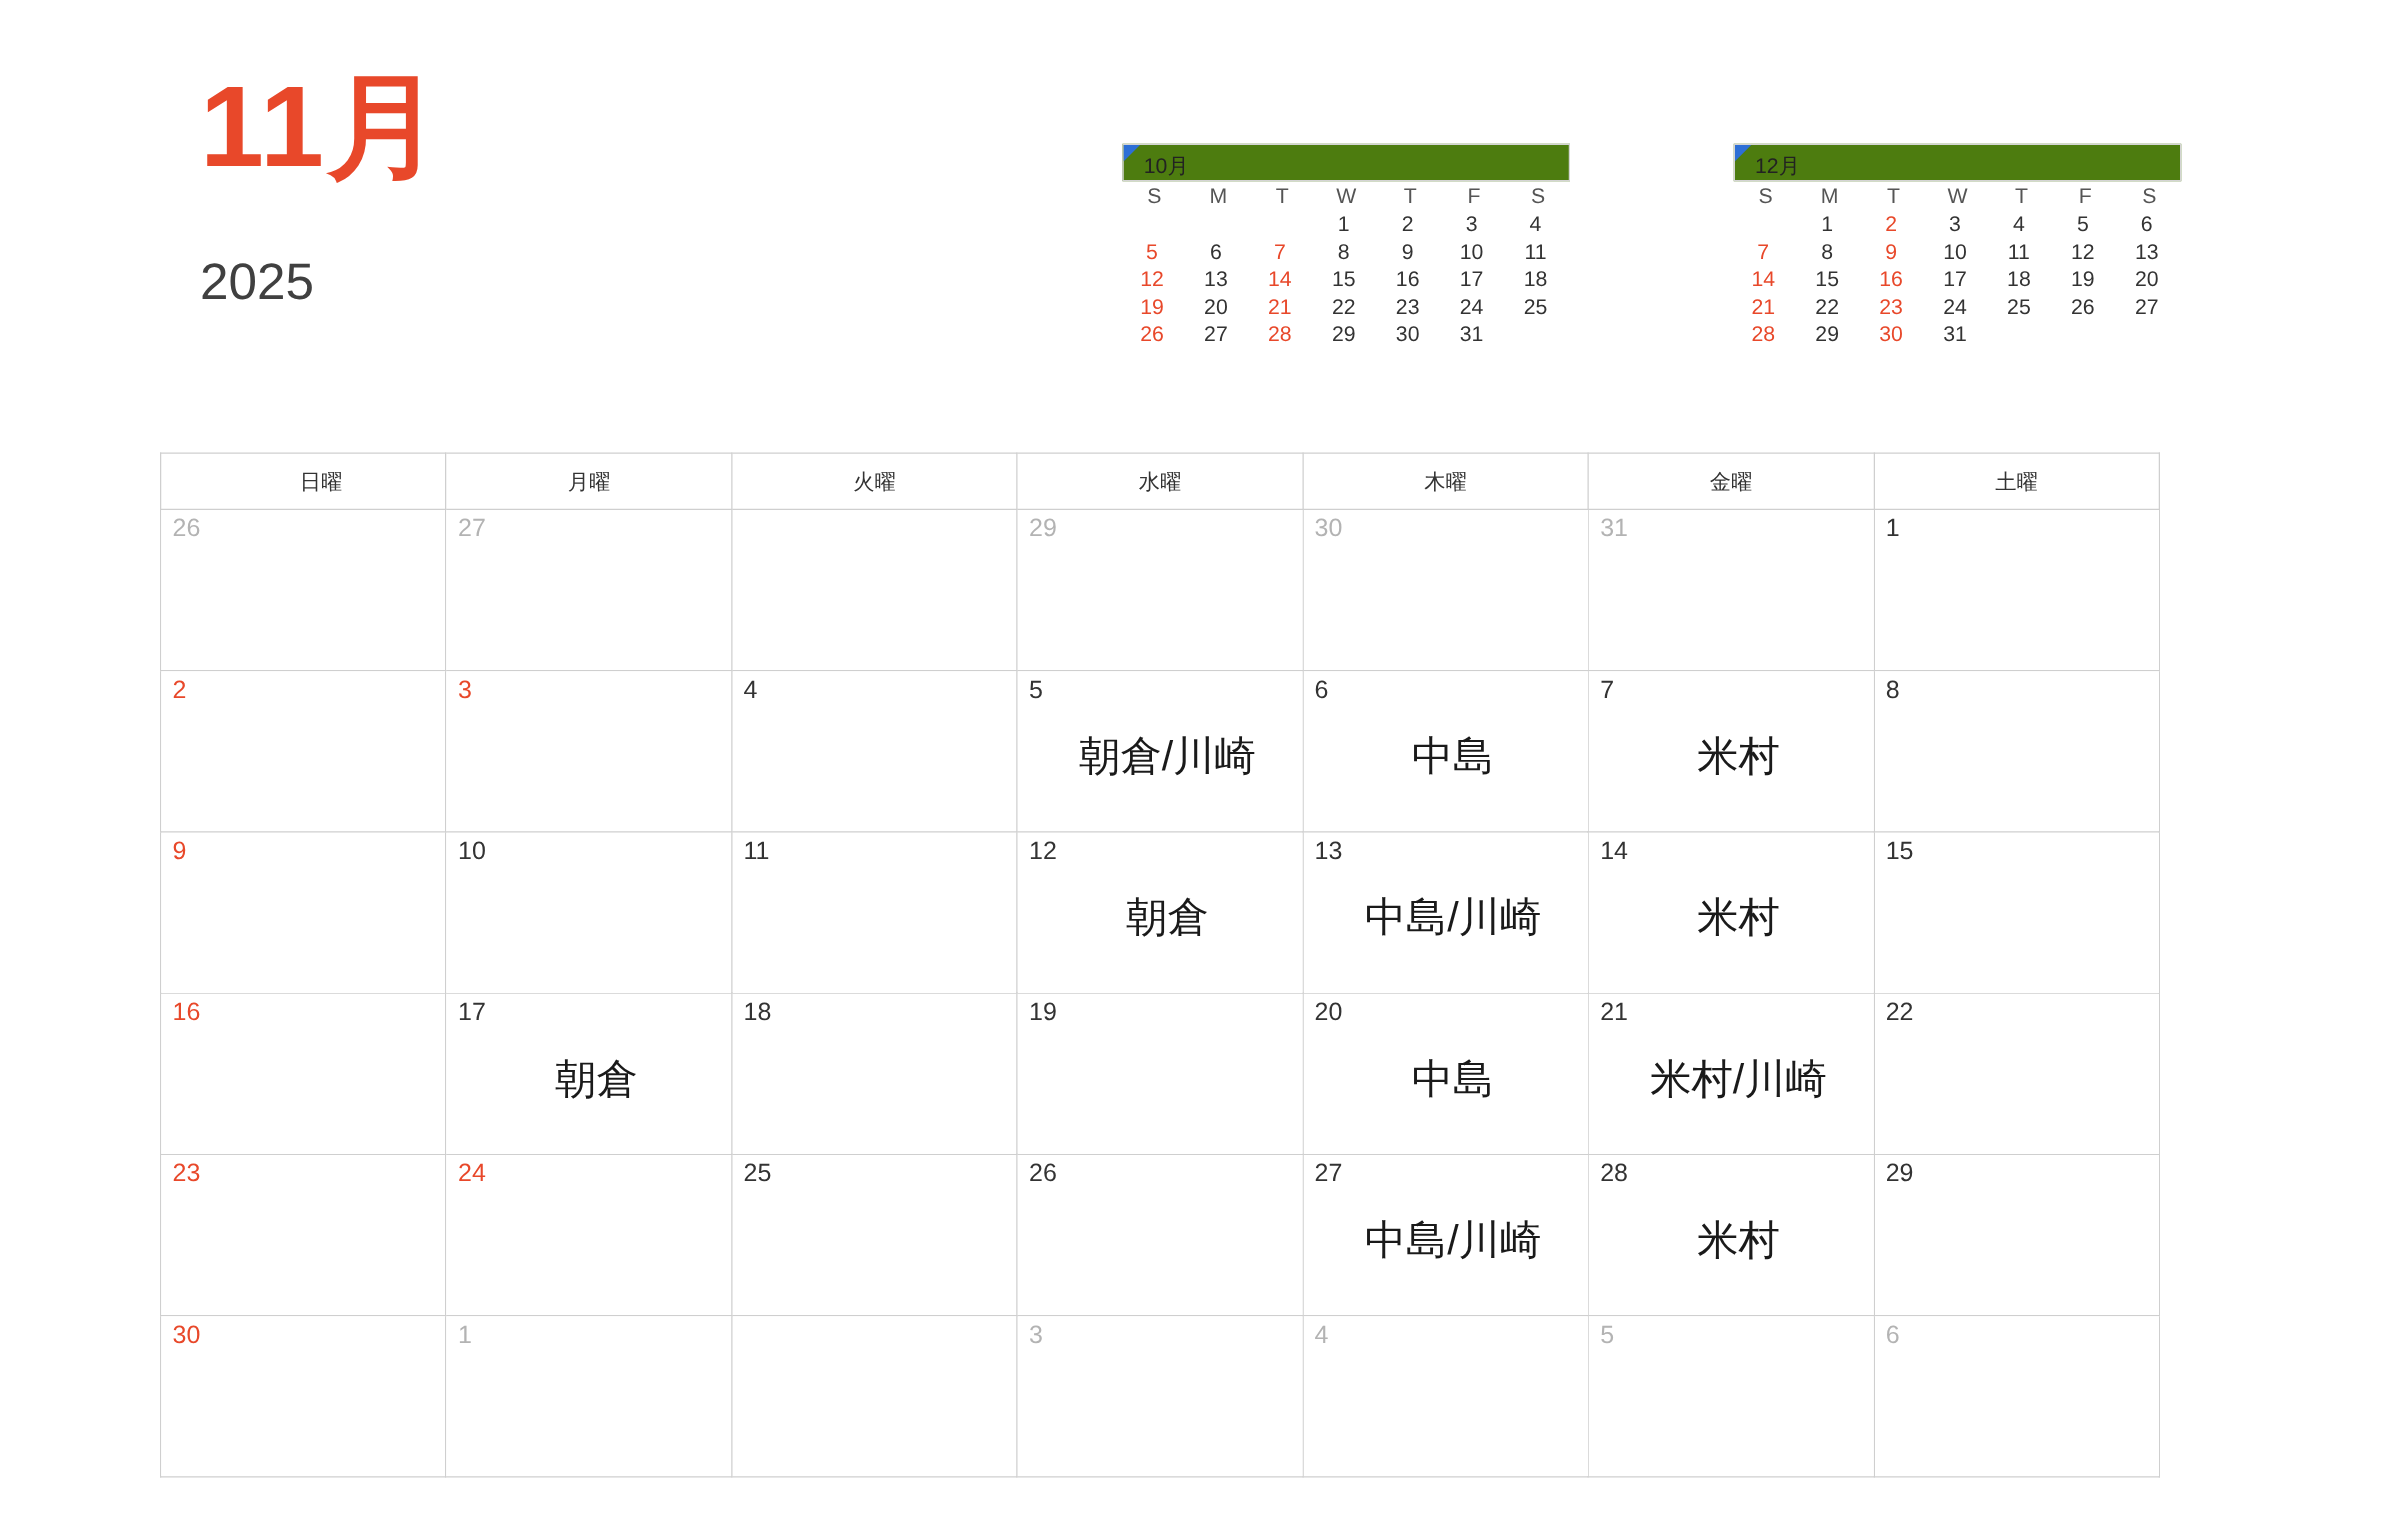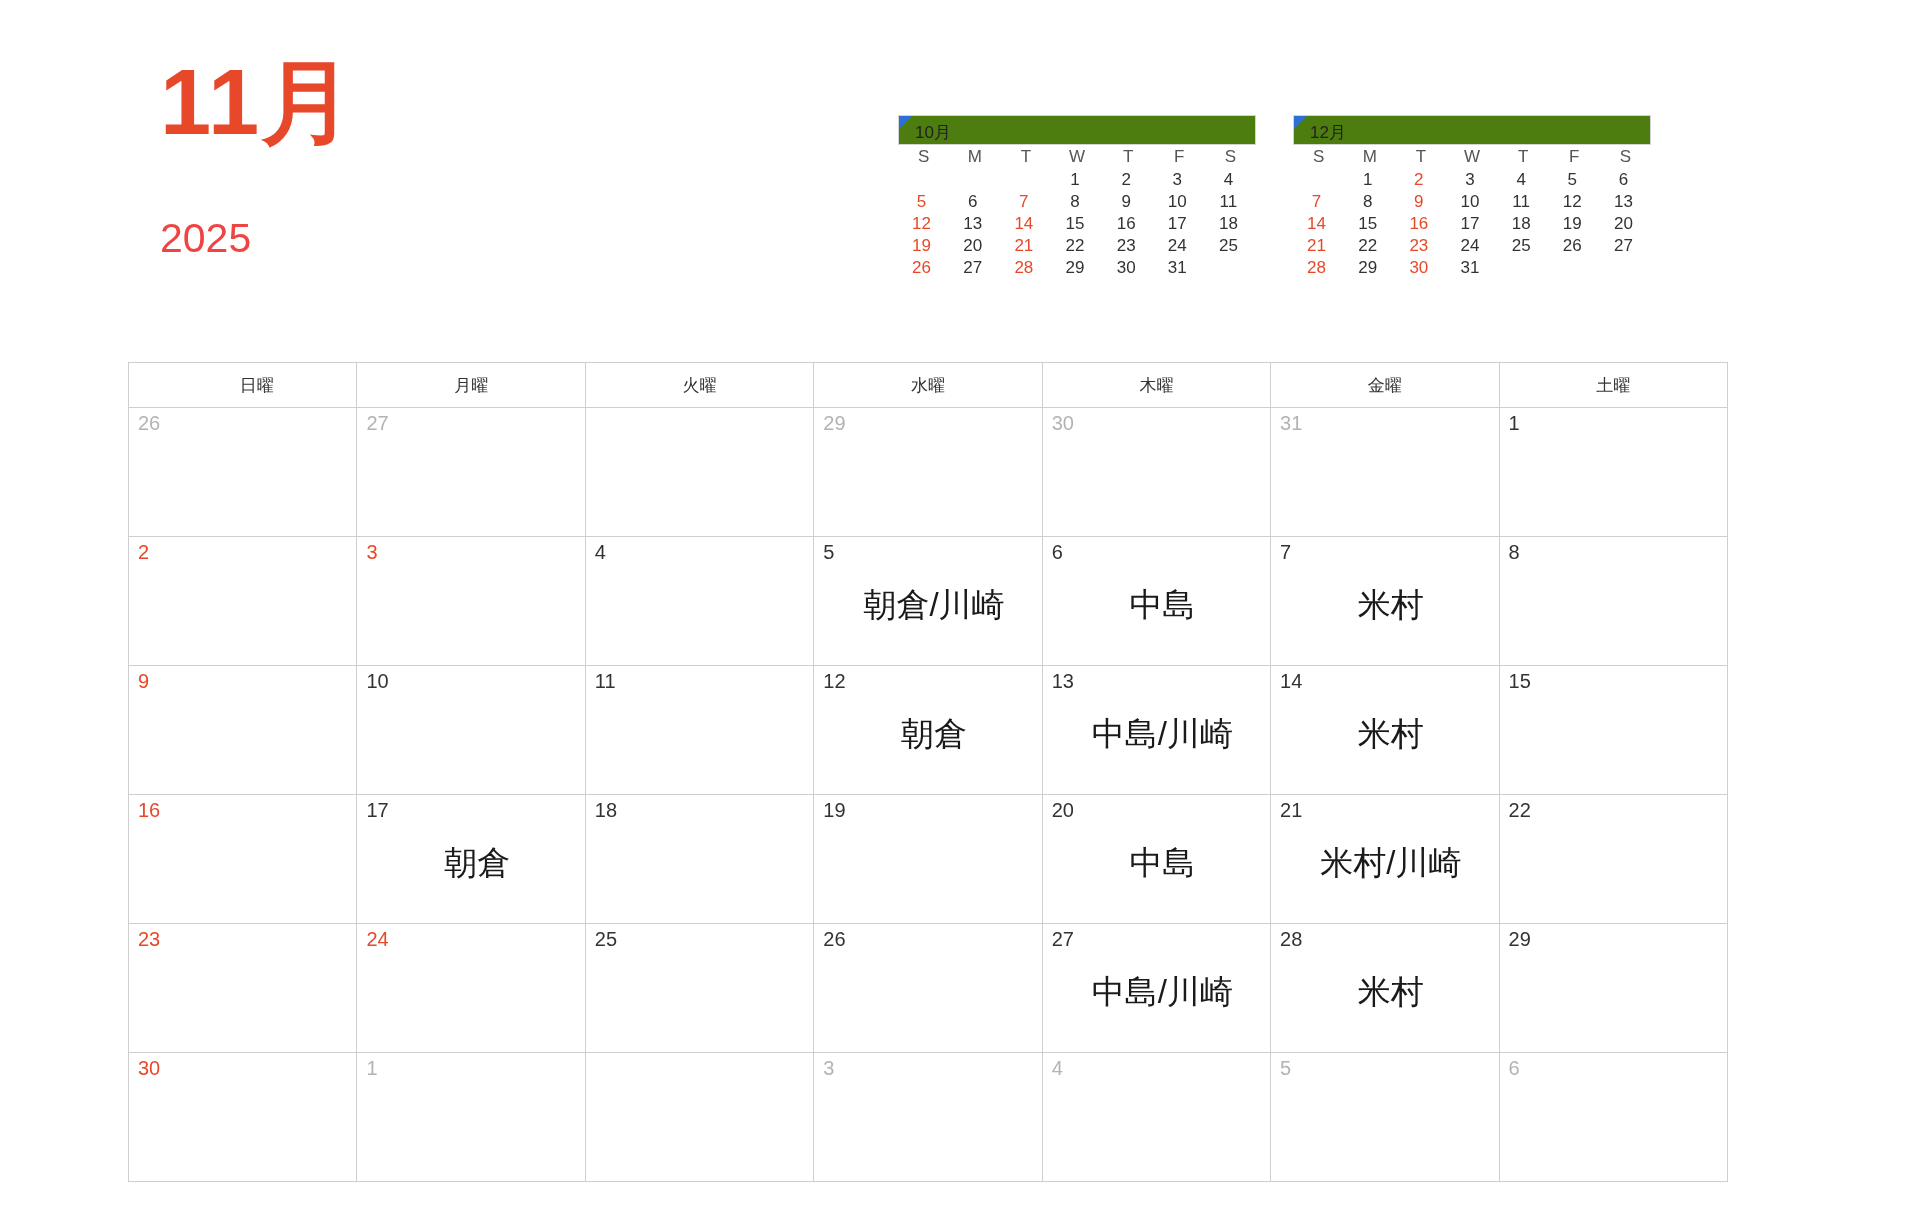--- a/index.html
+++ b/index.html
@@ -29,35 +29,35 @@
     top: 56px;
     font-size: 92px;
     line-height: 1;
     font-weight: 700;
     color: #e8482a;
     letter-spacing: 2px;
   }
   .year-label {
     position: absolute;
     left: 160px;
-    top: 218px;
+    top: 205px;
     font-size: 41px;
     line-height: 1;
     font-weight: 400;
-    color: #ef4444;
+    color: #404040;
   }
 
   
   .mini {
     position: absolute;
     top: 115px;
     width: 358px;
   }
   .mini.prev { left: 898px; }
-  .mini.next { left: 1293px; }
+  .mini.next { left: 1387px; }
 
   .mini-head {
     position: relative;
     background: #4d7c0f;
     height: 30px;
     border: 1px solid #d4d4d4;
     box-sizing: border-box;
   }
   .mini-head .corner {
     position: absolute;

